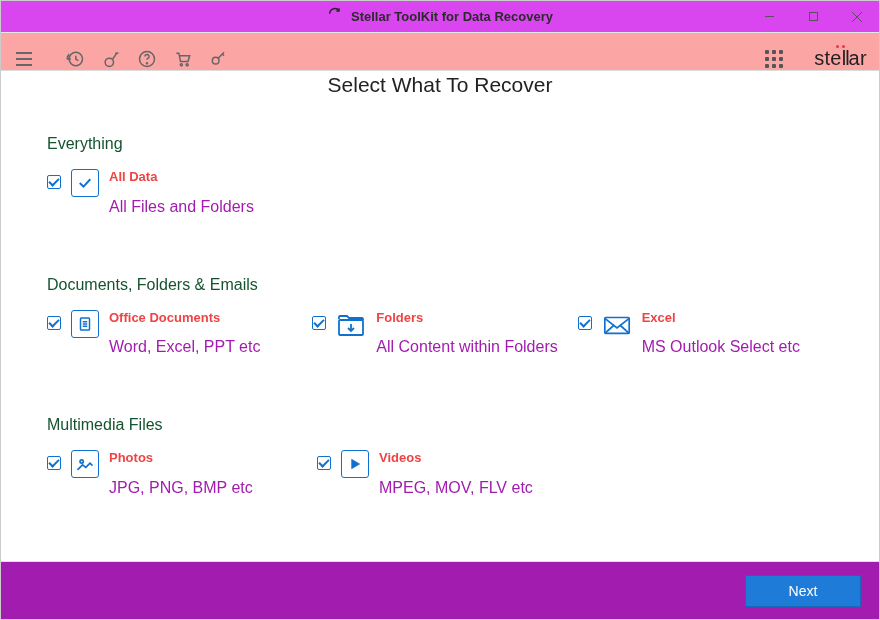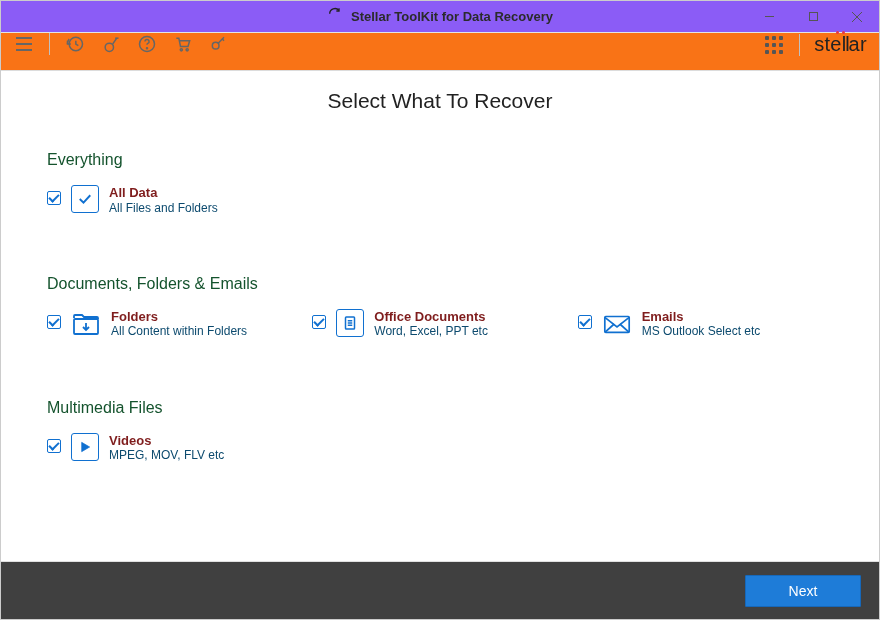--- a/index.html
+++ b/index.html
@@ -15,21 +15,21 @@
     flex-direction: column;
     overflow: hidden;
   }
   
   .titlebar {
     height: 32px;
     display: flex;
     align-items: center;
     position: relative;
     border-bottom: 1px solid #e5e5e5;
-    background: #8b5cf6;
+    background: #d946ef;
   }
   .titlebar-center {
     position: absolute;
     left: 0; right: 0;
     text-align: center;
     display: flex;
     align-items: center;
     justify-content: center;
     gap: 8px;
     font-weight: 600;
@@ -48,24 +48,24 @@
     display: flex;
     align-items: center;
     justify-content: center;
     color: #555;
     cursor: pointer;
   }
   .winbtn svg { stroke: #555; }
   
   .toolbar {
     height: 38px;
-    background: #f97316;
+    background: #fca5a5;
     border-bottom: 1px solid #dcdcdc;
     display: flex;
-    align-items: flex-start;
+    align-items: flex-end;
     padding: 0 12px;
     gap: 14px;
   }
   .tool-icon {
     width: 22px;
     height: 22px;
     display: flex;
     align-items: center;
     justify-content: center;
     cursor: pointer;
@@ -98,21 +98,21 @@
     display: flex;
     gap: 3px;
   }
   .brand-dots span {
     width: 3px; height: 3px; border-radius: 50%;
     background: #e63946;
   }
   
   .main {
     flex: 1;
-    padding: 18px 46px 0 46px;
+    padding: 2px 46px 0 46px;
     overflow: auto;
   }
   .page-title {
     text-align: center;
     font-size: 21px;
     font-weight: 400;
     color: #222;
     margin-bottom: 38px;
   }
   .section-head {
@@ -164,37 +164,37 @@
     justify-content: center;
     flex-shrink: 0;
     color: #1070d0;
   }
   .opt-icon svg { stroke: #1070d0; }
   .opt-icon.noframe { border: none; width: 30px; height: 30px; }
   .opt-text { padding-top: 0px; }
   .opt-title {
     font-size: 13px;
     font-weight: 600;
-    color: #7f1d1d;
+    color: #ef4444;
     line-height: 1.2;
   }
   .opt-sub {
-    font-size: 12px;
-    color: #0c4a6e;
-    margin-top: 0;
+    font-size: 16px;
+    color: #a21caf;
+    margin-top: 13px;
   }
   
   .footer {
     height: 58px;
     border-top: 1px solid #e0e0e0;
     display: flex;
     align-items: center;
     justify-content: flex-end;
     padding: 0 18px;
-    background: #404040;
+    background: #a21caf;
   }
   .next-btn {
     width: 116px;
     height: 32px;
     background: #1e7cd8;
     color: #fff;
     border: 1px solid #1668ba;
     font-size: 14px;
     cursor: pointer;
     border-radius: 1px;
@@ -332,72 +332,85 @@
         </div>
       </div>
     </div>
   </div>
 
   <div class="section">
     <div class="section-head">Documents, Folders &amp; Emails</div>
     <div class="options-row">
       <div class="option">
         <div class="chk checked"></div>
+        <div class="opt-icon">
+          <svg width="18" height="18" viewBox="0 0 24 24" fill="none" stroke-width="2">
+              <rect x="6" y="4" width="12" height="16" rx="1"></rect>
+              <line x1="9" y1="9" x2="15" y2="9"></line>
+              <line x1="9" y1="12" x2="15" y2="12"></line>
+              <line x1="9" y1="15" x2="15" y2="15"></line>
+            </svg>
+        </div>
+        <div class="opt-text">
+          <div class="opt-title">Office Documents</div>
+          <div class="opt-sub">Word, Excel, PPT etc</div>
+        </div>
+      </div>
+      <div class="option">
+        <div class="chk checked"></div>
         <div class="opt-icon noframe">
           <svg width="30" height="28" viewBox="0 0 30 28" fill="none" stroke="#1070d0" stroke-width="1.8">
               <path d="M3 8V6a1 1 0 0 1 1-1h7l2 2h13a1 1 0 0 1 1 1v1"></path>
               <rect x="3" y="9" width="24" height="15" rx="1"></rect>
               <line x1="15" y1="13" x2="15" y2="19"></line>
               <polyline points="12 17 15 20 18 17"></polyline>
             </svg>
         </div>
         <div class="opt-text">
           <div class="opt-title">Folders</div>
           <div class="opt-sub">All Content within Folders</div>
         </div>
       </div>
       <div class="option">
         <div class="chk checked"></div>
-        <div class="opt-icon">
-          <svg width="18" height="18" viewBox="0 0 24 24" fill="none" stroke-width="2">
-              <rect x="6" y="4" width="12" height="16" rx="1"></rect>
-              <line x1="9" y1="9" x2="15" y2="9"></line>
-              <line x1="9" y1="12" x2="15" y2="12"></line>
-              <line x1="9" y1="15" x2="15" y2="15"></line>
-            </svg>
-        </div>
-        <div class="opt-text">
-          <div class="opt-title">Office Documents</div>
-          <div class="opt-sub">Word, Excel, PPT etc</div>
-        </div>
-      </div>
-      <div class="option">
-        <div class="chk checked"></div>
         <div class="opt-icon noframe">
           <svg width="32" height="26" viewBox="0 0 32 26" fill="none" stroke="#1070d0" stroke-width="1.8">
               <rect x="3" y="5" width="26" height="17" rx="1"></rect>
               <polyline points="3 6 16 16 29 6"></polyline>
               <line x1="3" y1="22" x2="13" y2="13"></line>
               <line x1="29" y1="22" x2="19" y2="13"></line>
             </svg>
         </div>
         <div class="opt-text">
-          <div class="opt-title">Emails</div>
+          <div class="opt-title">Excel</div>
           <div class="opt-sub">MS Outlook Select etc</div>
         </div>
       </div>
     </div>
   </div>
 
   <div class="section" style="margin-bottom:30px">
     <div class="section-head">Multimedia Files</div>
     <div class="options-row">
       <div class="option">
         <div class="chk checked"></div>
         <div class="opt-icon">
+          <svg width="20" height="18" viewBox="0 0 24 20" fill="none" stroke-width="2">
+              <circle cx="8" cy="7" r="2"></circle>
+              <polyline points="3 17 9 11 13 14 18 9 21 12"></polyline>
+            </svg>
+        </div>
+        <div class="opt-text">
+          <div class="opt-title">Photos</div>
+          <div class="opt-sub">JPG, PNG, BMP etc</div>
+        </div>
+      </div>
+      <div class="option">
+        <div class="chk checked"></div>
+        <div class="opt-icon">
           <svg width="16" height="16" viewBox="0 0 24 24" fill="#1070d0">
               <polygon points="7 5 19 12 7 19"></polygon>
             </svg>
         </div>
         <div class="opt-text">
           <div class="opt-title">Videos</div>
           <div class="opt-sub">MPEG, MOV, FLV etc</div>
         </div>
       </div>
     </div>

